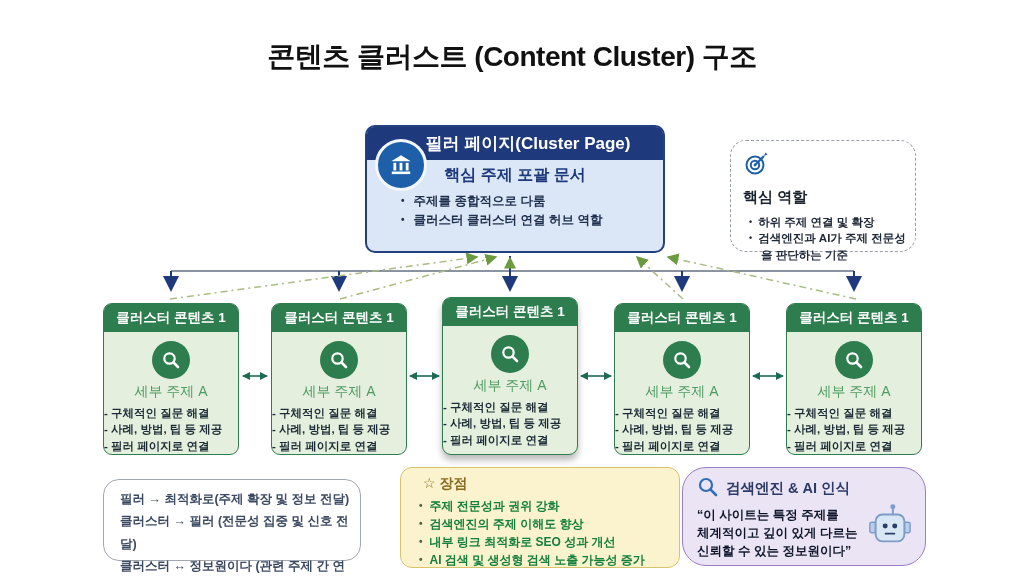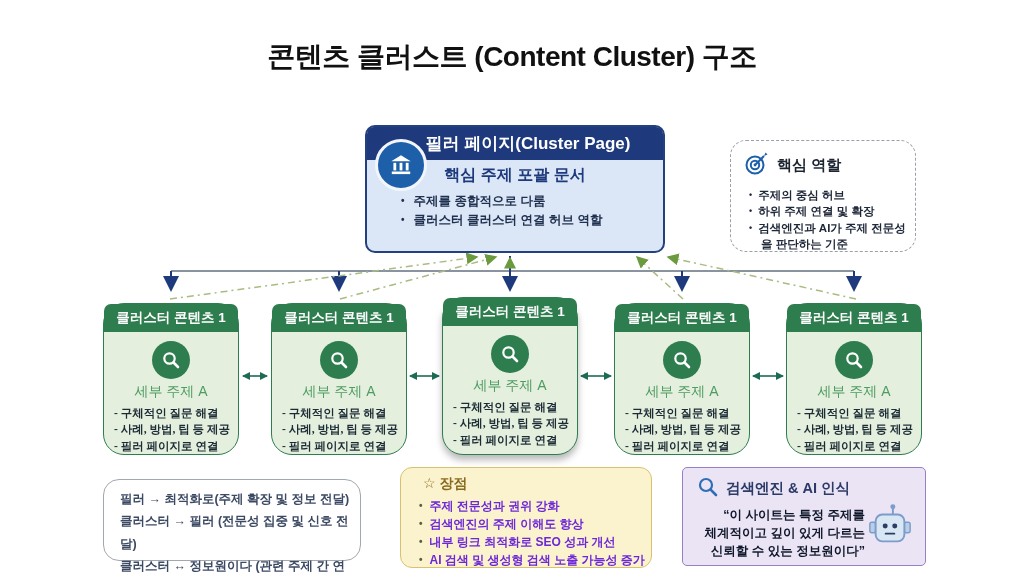--- a/index.html
+++ b/index.html
@@ -18,54 +18,54 @@
   .pillar-icon{position:absolute;left:8px;top:12px;width:46px;height:46px;border-radius:50%;
                background:#1d5fa9;border:3px solid #f2f6fb;display:flex;align-items:center;justify-content:center;}
   .pillar-sub{margin-top:5px;text-align:center;font-size:16px;font-weight:800;color:#1e3a7d;}
   .pillar-list{margin:6px 0 0 0;padding:0 4px 0 34px;list-style:none;}
   .pillar-list li{font-size:12.5px;color:#20304f;line-height:1.55;font-weight:600;}
   .pillar-list li::before{content:"•";margin-right:9px;font-size:10px;vertical-align:1px;}
 
   
   .keyrole{position:absolute;left:730px;top:140px;width:186px;height:112px;box-sizing:border-box;
            border:1.6px dashed #9aa0a8;border-radius:16px;background:#fff;padding:10px 8px 0 12px;}
-  .keyrole-title{display:flex;align-items:center;gap:8px;font-size:15px;font-weight:700;color:#1c2430;}
+  .keyrole-title{display:flex;gap:8px;font-size:15px;font-weight:700;color:#1c2430;flex-direction:column;}
   .keyrole-list{margin:7px 0 0 0;padding:0 0 0 6px;list-style:none;}
   .keyrole-list li{font-size:11.5px;color:#20293a;line-height:1.42;font-weight:600;}
   .keyrole-list li::before{content:"•";margin-right:6px;font-size:9px;vertical-align:1px;}
   .keyrole-list li.wrap{padding-left:12px;text-indent:-12px;}
 
   
   .cluster{position:absolute;top:303px;width:136px;height:152px;background:#e4f0dd;
-           border:1.6px solid #2e7d4e;border-radius:21px;box-sizing:border-box;text-align:center;}
+           border:1.6px solid #2e7d4e;border-radius:9px;box-sizing:border-box;text-align:center;}
   .cluster.raised{top:297px;height:158px;box-shadow:0 5px 7px rgba(0,0,0,.28);}
   .c1{left:103px}.c2{left:271px}.c3{left:442px}.c4{left:614px}.c5{left:786px}
   .cluster-head{height:28px;background:#2e7d4e;border-radius:7px 7px 0 0;display:flex;
                 align-items:center;justify-content:center;color:#fff;font-size:13.5px;font-weight:700;}
   .mag-circle{width:38px;height:38px;border-radius:50%;background:#2e7d4e;margin:9px auto 4px auto;
               display:flex;align-items:center;justify-content:center;}
   .subtopic{font-size:14px;font-weight:400;color:#4e9b63;margin-bottom:4px;}
-  .cluster-list{margin:0;padding:0 4px 0 10px;list-style:none;text-align:left;font-family:Liberation Serif, serif;}
+  .cluster-list{margin:0;padding:0 4px 0 0;list-style:none;text-align:left;}
   .cluster-list li{font-size:11.5px;font-weight:700;color:#1c2b36;line-height:1.42;}
   .cluster-list li::before{content:"- ";}
 
   
   .rules{position:absolute;left:103px;top:479px;width:258px;height:82px;box-sizing:border-box;
          background:#fff;border:1.6px solid #a2a8b0;border-radius:16px;padding:8px 0 0 16px;}
   .rules div{font-size:12.5px;color:#3c4963;font-weight:600;line-height:1.78;}
 
-  .benefits{position:absolute;left:400px;top:467px;width:252px;height:101px;box-sizing:border-box;
+  .benefits{position:absolute;left:400px;top:467px;width:280px;height:101px;box-sizing:border-box;
             background:#fbf3cd;border:1.6px solid #d9c26e;border-radius:12px;padding:7px 6px 0 14px;}
   .benefits-title{font-size:14px;font-weight:700;color:#8a6a1f;margin-left:8px;}
   .benefits-list{margin:4px 0 0 0;padding:0 0 0 4px;list-style:none;}
-  .benefits-list li{font-size:12px;color:#6d28d9;font-weight:600;line-height:1.5;}
+  .benefits-list li{font-size:12px;color:#15803d;font-weight:600;line-height:1.5;}
   .benefits-list li::before{content:"•";margin-right:7px;font-size:10px;color:#5a5b40;vertical-align:1px;}
 
   .ai-box{position:absolute;left:682px;top:467px;width:244px;height:99px;box-sizing:border-box;
-          background:#ebe4f5;border:1.6px solid #9b7ec8;border-radius:5px;padding:8px 10px 0 14px;text-align:right;}
+          background:#ebe4f5;border:1.6px solid #9b7ec8;border-radius:24px;padding:8px 10px 0 14px;}
   .ai-title{display:flex;align-items:center;gap:7px;font-size:14.5px;font-weight:700;color:#2b3a66;}
   .ai-quote{margin-top:5px;font-size:12.5px;color:#0f172a;font-weight:700;line-height:1.45;
             white-space:pre-line;width:168px;}
   .robot{position:absolute;right:12px;top:34px;}
 </style>
 </head>
 <body>
 
 <div class="canvas">
 
@@ -135,21 +135,20 @@
           <circle cx="12" cy="14" r="8.5" fill="none" stroke="#1d5fa9" stroke-width="2"></circle>
           <circle cx="12" cy="14" r="4.2" fill="none" stroke="#1d5fa9" stroke-width="2"></circle>
           <circle cx="12" cy="14" r="1.4" fill="#1d5fa9"></circle>
           <line x1="12" y1="14" x2="21" y2="5" stroke="#1d5fa9" stroke-width="2"></line>
           <path d="M21 5 L22.5 1.5 L24.5 3.5 Z" fill="#1d5fa9"></path>
         </svg>
       </span>
       <span>핵심 역할</span>
     </div>
     <ul class="keyrole-list">
-      <li>주제의 중심 허브</li>
       <li>하위 주제 연결 및 확장</li>
       <li class="wrap">검색엔진과 AI가 주제 전문성을 판단하는 기준</li>
     </ul>
   </div>
 
   <div class="cluster c1">
     <div class="cluster-head">클러스터 콘텐츠 1</div>
     <div class="mag-circle">
       <svg width="22" height="22" viewBox="0 0 22 22">
           <circle cx="9.5" cy="9.5" r="5.2" fill="none" stroke="#fff" stroke-width="2.2"></circle>

